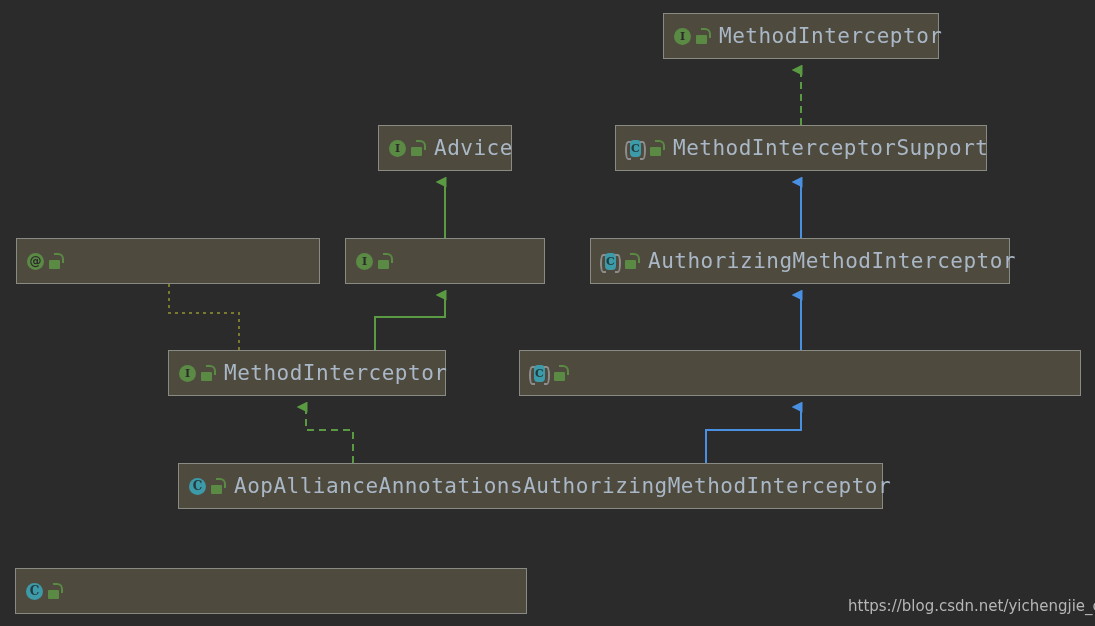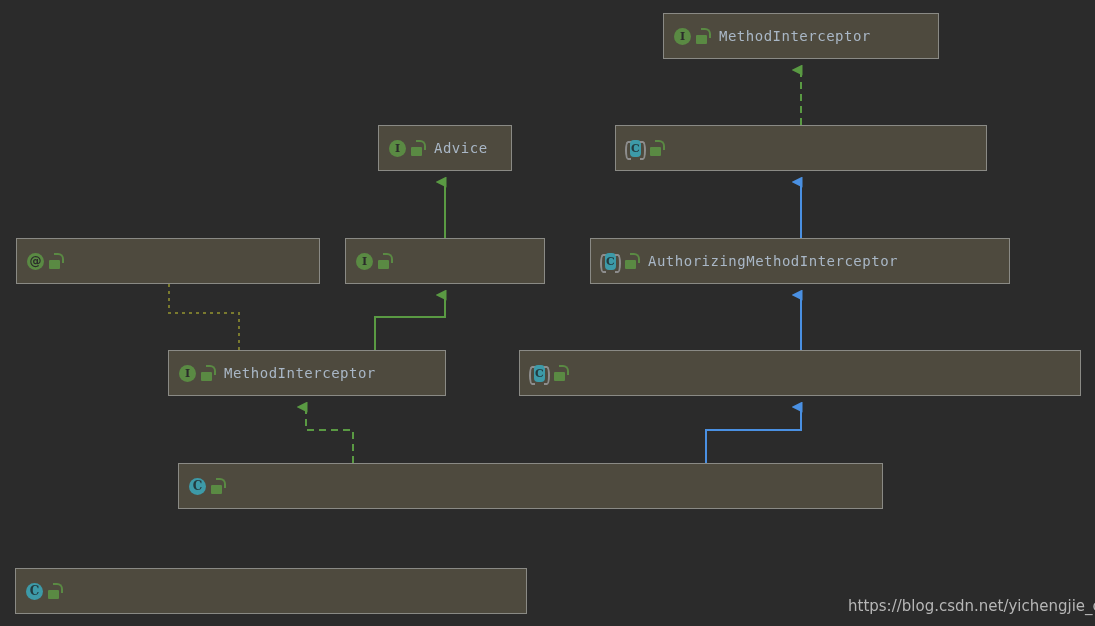--- a/index.html
+++ b/index.html
@@ -27,21 +27,21 @@
     box-sizing: border-box;
     background: #4e4a3e;
     border: 1px solid #8a8a85;
     display: flex;
     align-items: center;
     padding: 0 10px;
     white-space: nowrap;
   }
   .node-label {
     color: #a9b7c6;
-    font-size: 14px;
+    font-size: 21px;
     letter-spacing: 0.5px;
     line-height: 1;
     padding-left: 8px;
   }
   .icon-pair {
     display: inline-flex;
     align-items: center;
     flex: 0 0 auto;
   }
   .icon {
@@ -200,20 +200,21 @@
       <span class="icon ico-abstract">
         <span class="br l"></span>
           <span class="core">C</span>
           <span class="br r"></span>
       </span>
       <span class="ico-lock">
         <span class="shackle"></span>
           <span class="body"></span>
       </span>
     </span>
+    <span class="node-label">MethodInterceptorSupport</span>
   </div>
 
   <div class="node" style="left:16px; top:238px; width:304px; height:46px;">
     <span class="icon-pair">
       <span class="icon ico-annotation">@</span>
       <span class="ico-lock">
         <span class="shackle"></span>
           <span class="body"></span>
       </span>
     </span>
@@ -270,20 +271,21 @@
   </div>
 
   <div class="node" style="left:178px; top:463px; width:705px; height:46px;">
     <span class="icon-pair">
       <span class="icon ico-class">C</span>
       <span class="ico-lock">
         <span class="shackle"></span>
           <span class="body"></span>
       </span>
     </span>
+    <span class="node-label">AopAllianceAnnotationsAuthorizingMethodInterceptor</span>
   </div>
 
   <div class="node" style="left:15px; top:568px; width:512px; height:46px;">
     <span class="icon-pair">
       <span class="icon ico-class">C</span>
       <span class="ico-lock">
         <span class="shackle"></span>
           <span class="body"></span>
       </span>
     </span>

